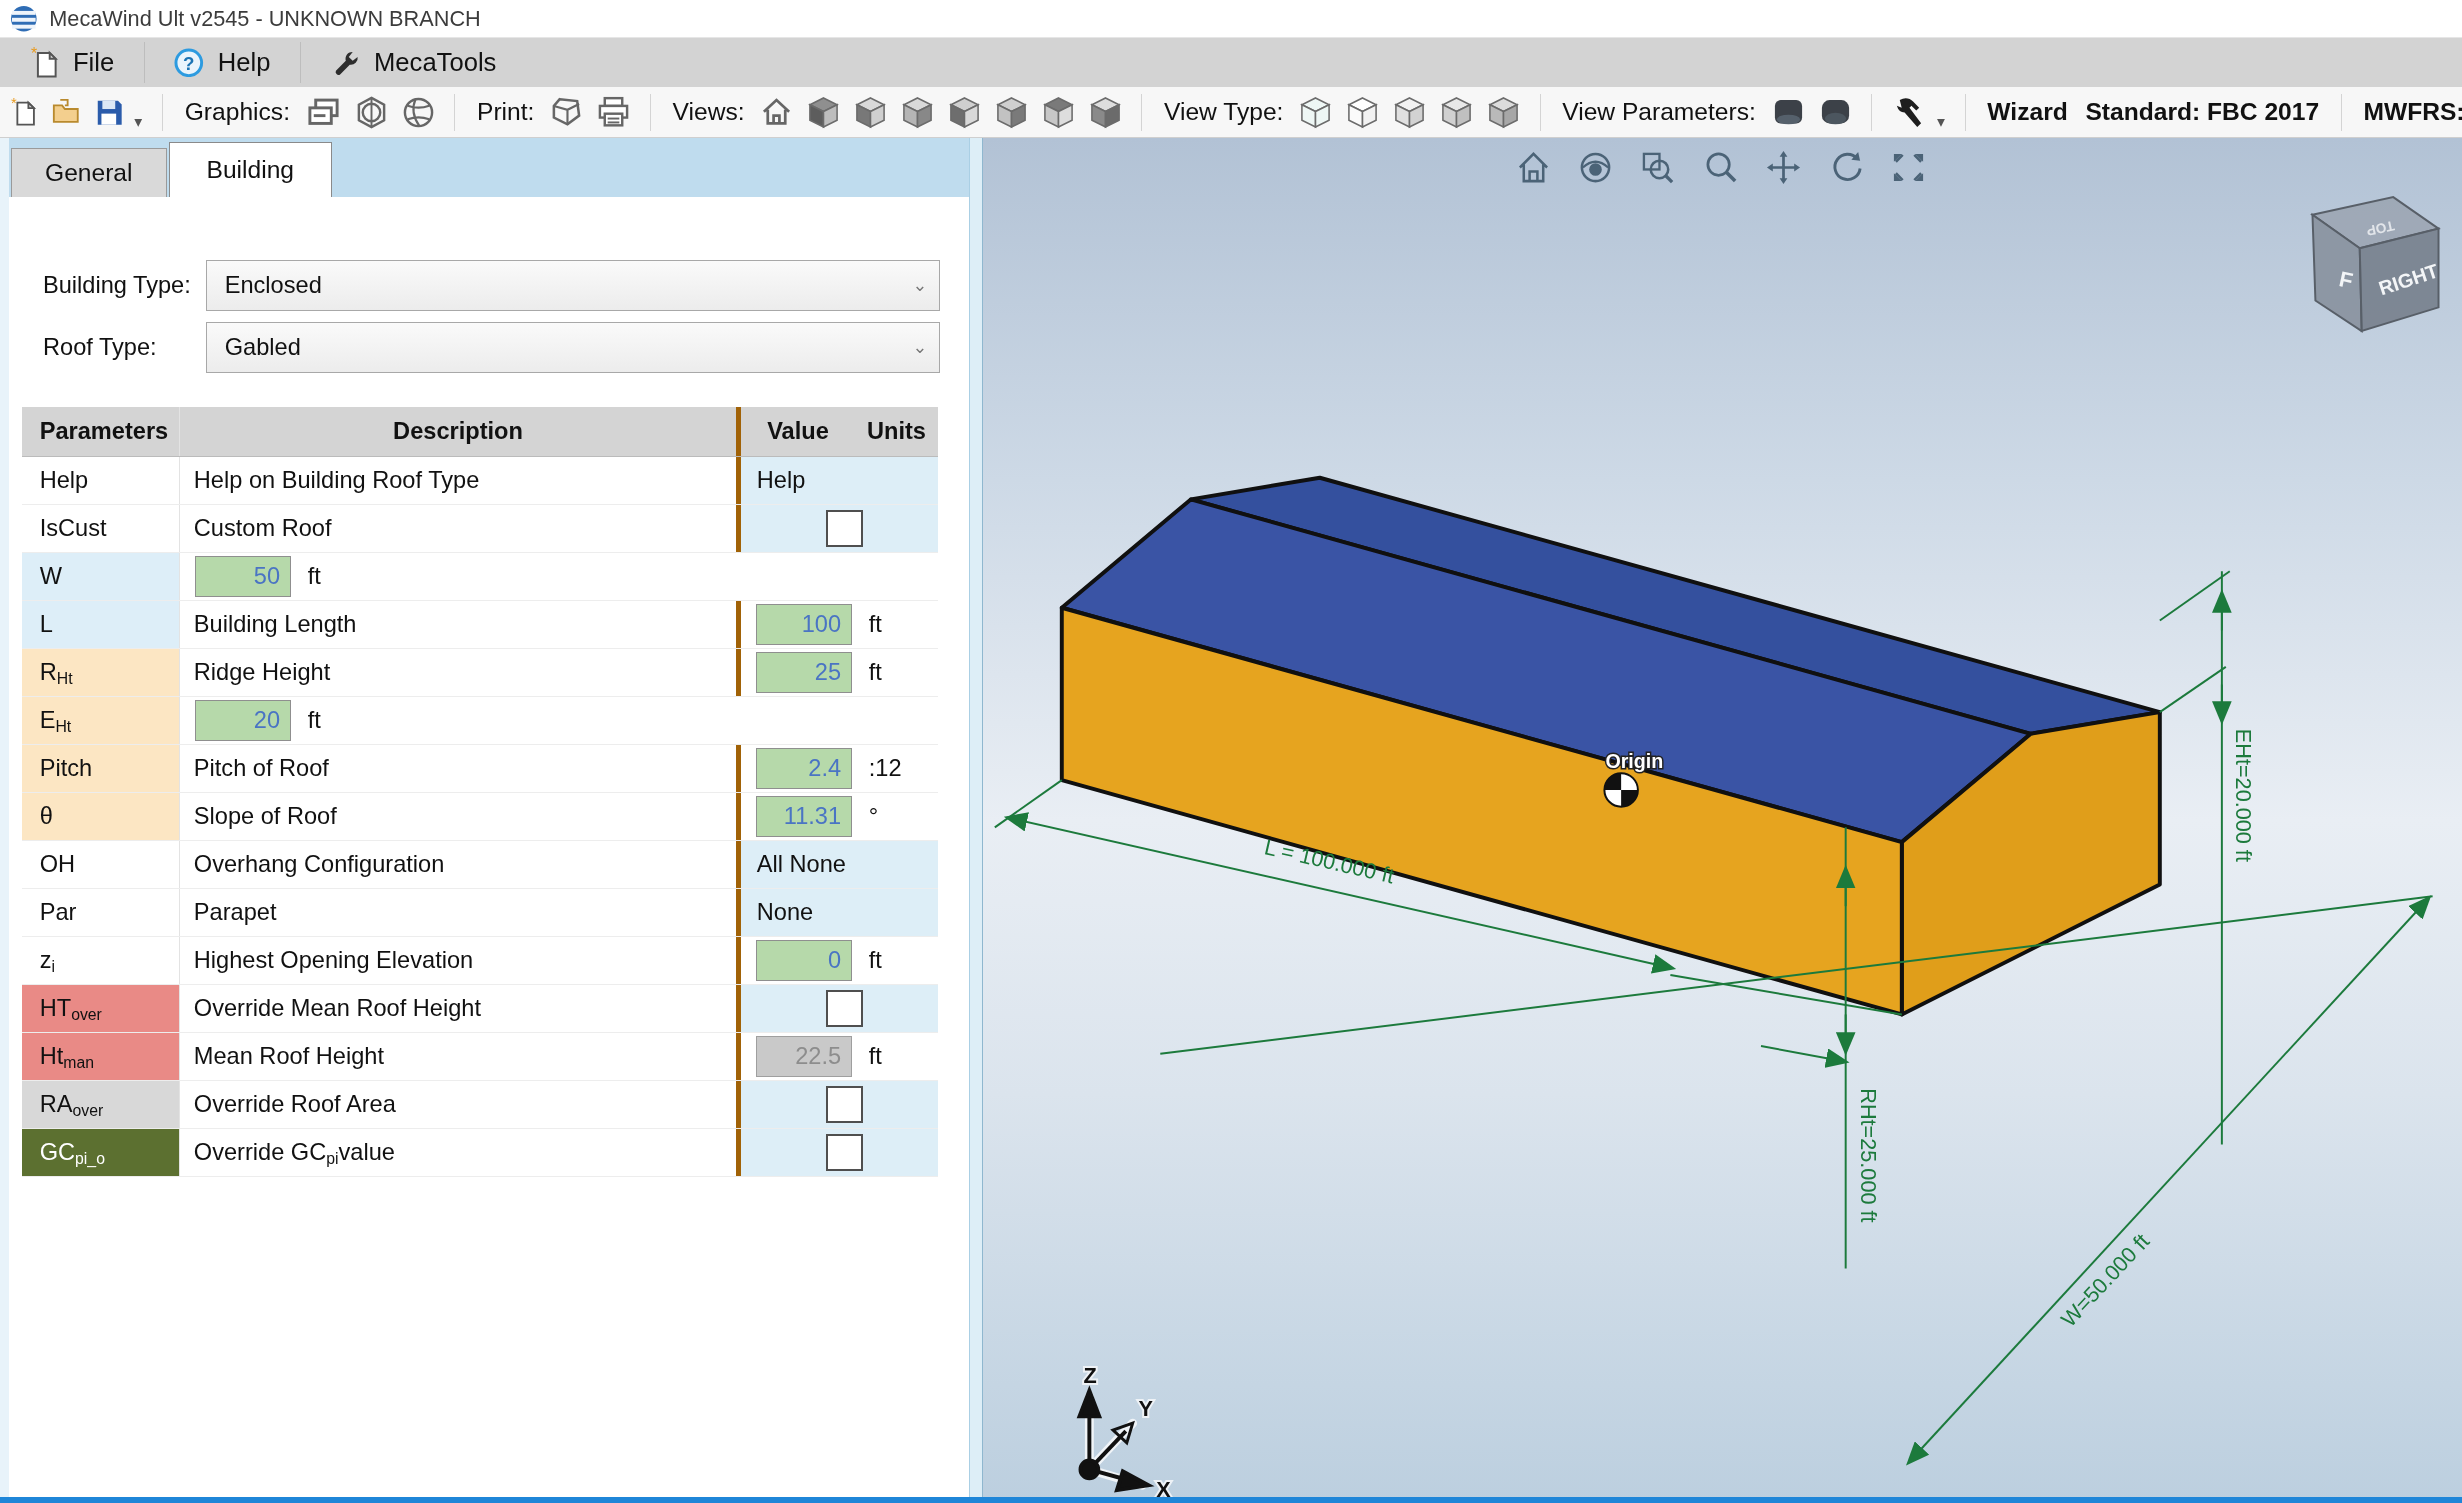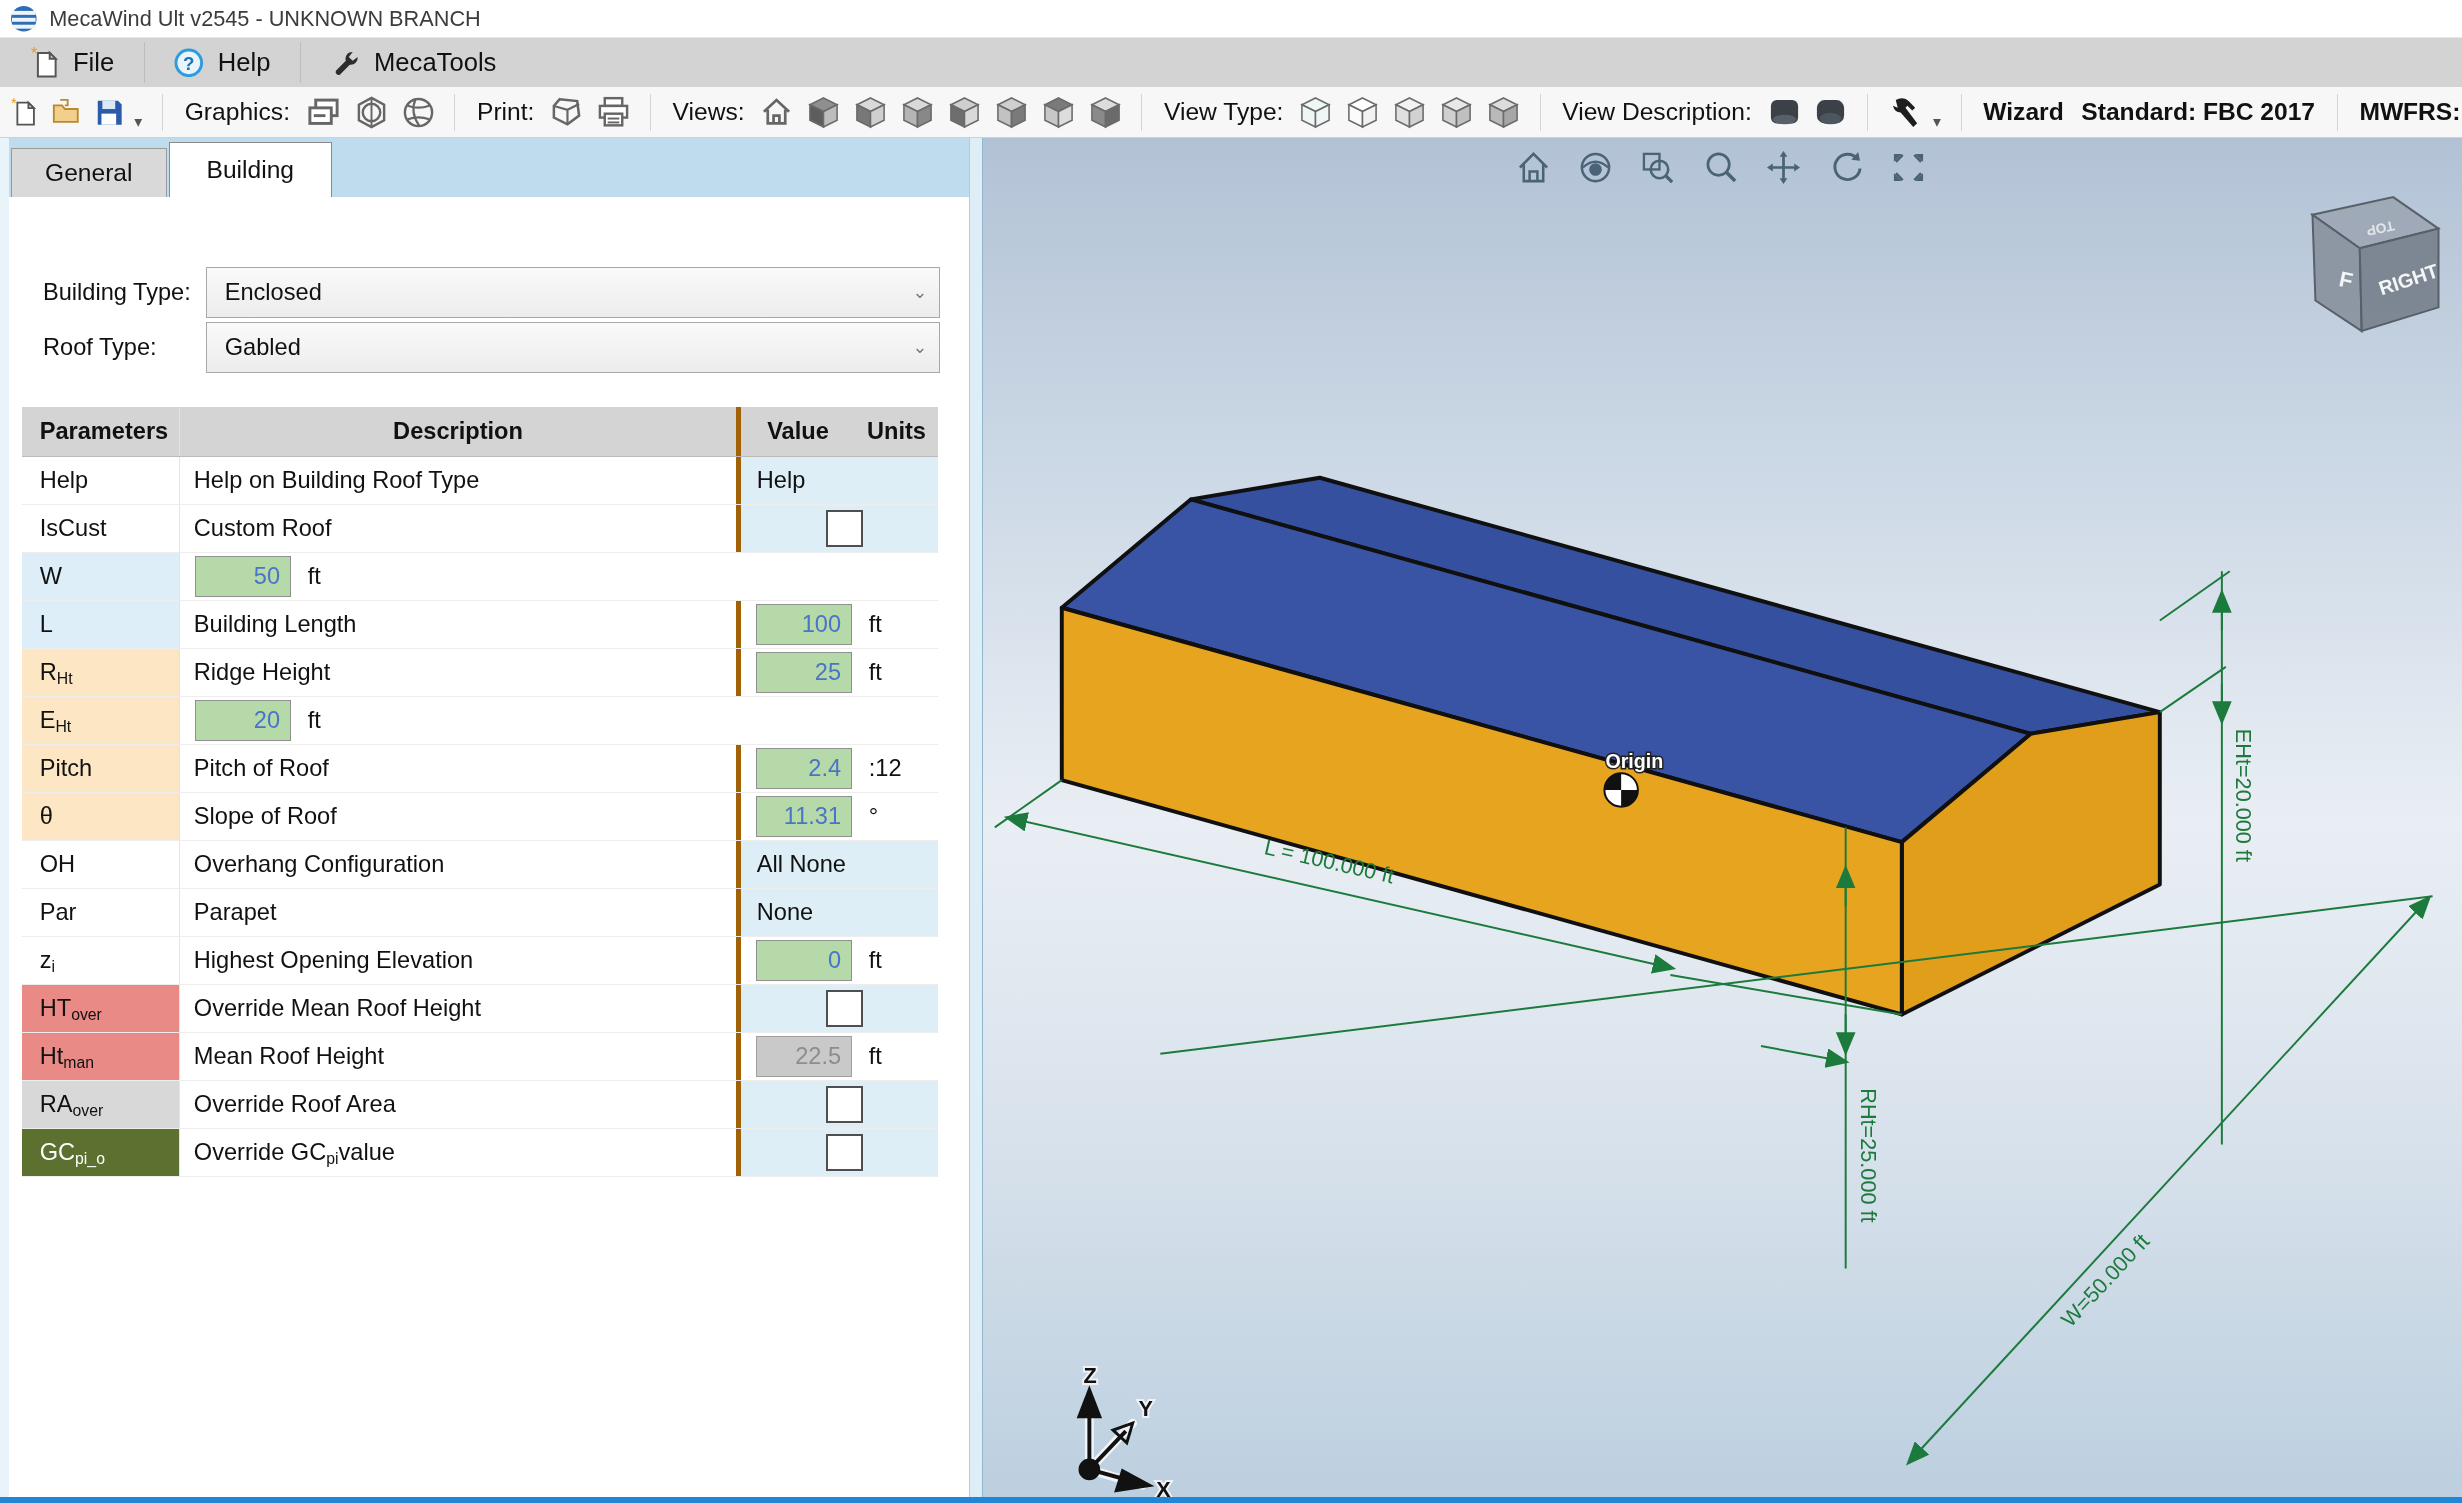--- a/index.html
+++ b/index.html
@@ -232,21 +232,21 @@
       <svg width="33" height="33" viewBox="0 0 34 34" style="--ct:#e8e8e8;--cl:#d0d0d0;--cr:#c0c0c0">
         <use href="#icube"></use>
       </svg>
     </span>
   <span class="tbtn">
       <svg width="33" height="33" viewBox="0 0 34 34" style="--ct:#dcdcdc;--cl:#b9b9b9;--cr:#a7a7a7">
         <use href="#icube"></use>
       </svg>
     </span>
   <span class="tsep"></span>
-  <span class="tlabel">View Description:</span>
+  <span class="tlabel">View Parameters:</span>
   <span class="tbtn">
     <svg width="33" height="31.5" viewBox="0 0 34 32">
       <rect x="3" y="4" width="28" height="24" rx="6" fill="#3c4148"></rect>
       <ellipse cx="17" cy="24" rx="12" ry="5" fill="#55606b"></ellipse>
     </svg>
   </span>
   <span class="tbtn">
     <svg width="33" height="31.5" viewBox="0 0 34 32">
       <rect x="3" y="4" width="28" height="24" rx="8" fill="#3c4148"></rect>
       <ellipse cx="17" cy="23" rx="11" ry="6" fill="#4c565f"></ellipse>
@@ -268,21 +268,21 @@
 </div>
 
 <div class="main">
 
   <div class="leftpanel">
     <div class="tabstrip">
       <div class="tab">General</div>
       <div class="tab active">Building</div>
     </div>
     <div class="panelbody">
-      <div class="formrow" style="top:69px;height:53px;">
+      <div class="formrow" style="top:62px;height:53px;">
         <span class="flabel" style="top:11.8px;">Building Type:</span>
         <div class="select" style="top:0;">
           <span>Enclosed</span>
           <span class="chev">⌄</span>
         </div>
       </div>
       <div class="formrow" style="top:124px;height:51px;">
         <span class="flabel" style="top:11.8px;">Roof Type:</span>
         <div class="select" style="top:0;">
           <span>Gabled</span>

